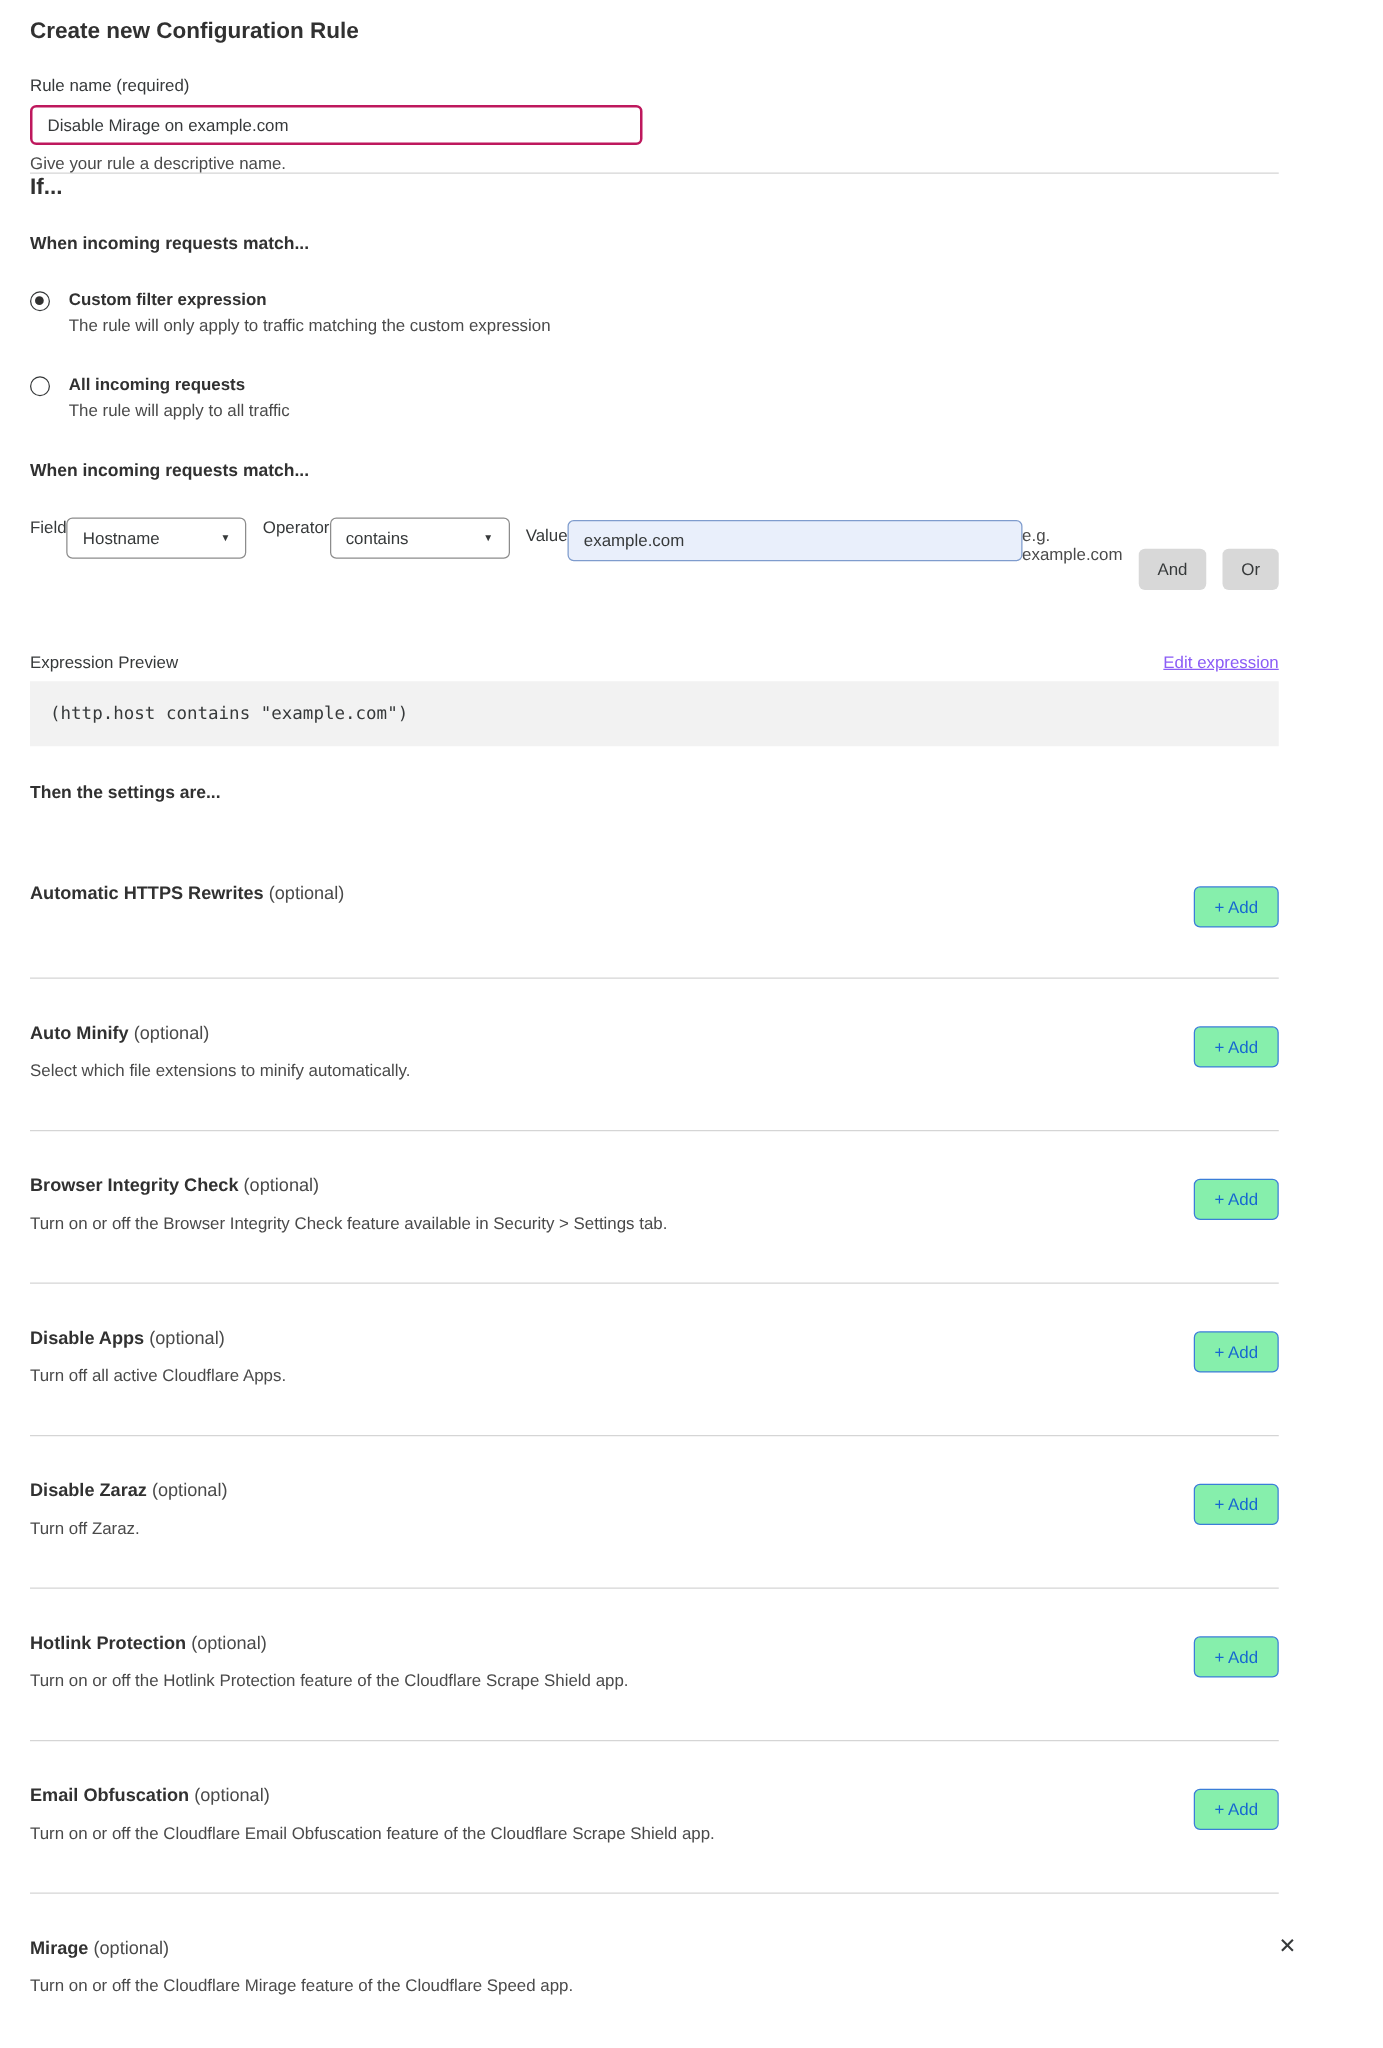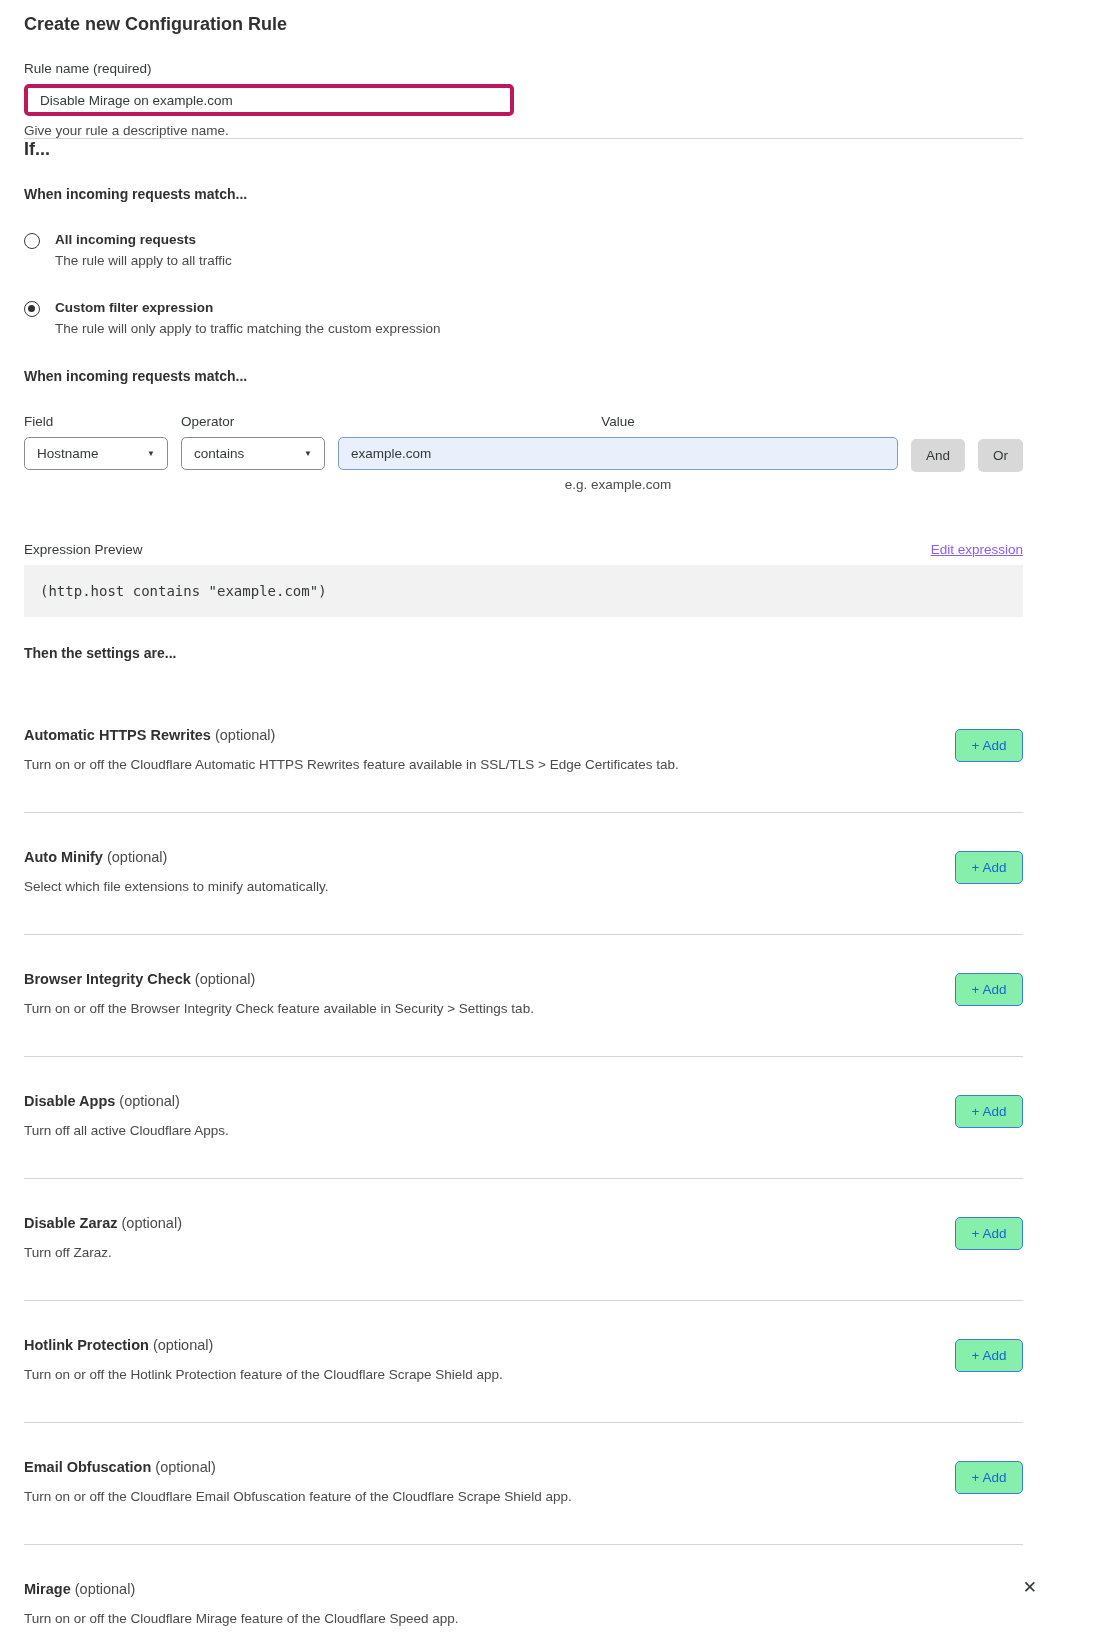--- a/index.html
+++ b/index.html
@@ -22,21 +22,21 @@
   }
   .field-label {
     font-size: 13.5px;
     color: #36393a;
     margin-bottom: 8px;
   }
   .rule-name-input {
     display: block;
     width: 490px;
     height: 32px;
-    border: 4px solid #be185d;
+    border: 2px solid #be185d;
     border-radius: 5px;
     padding: 0 12px;
     font-size: 13.5px;
     font-family: "Liberation Sans", sans-serif;
     color: #36393a;
     background: #fff;
     outline: none;
   }
   .helper-text {
     font-size: 13.5px;
@@ -94,21 +94,21 @@
   .radio-texts .radio-desc {
     font-size: 13.5px;
     color: #4a4a4a;
   }
   .filter-heading { margin-bottom: 24px; }
   .filter-row {
     display: flex;
     align-items: flex-start;
     gap: 13px;
   }
-  .filter-col { display: flex; flex-direction: column; }
+  .filter-col { display: flex; }
   .select-box {
     height: 33px;
     border: 1px solid #8c8c8c;
     border-radius: 5px;
     background: #fff;
     display: flex;
     align-items: center;
     justify-content: space-between;
     padding: 0 12px;
     font-size: 13.5px;
@@ -222,32 +222,32 @@
   <div class="field-label">Rule name (required)</div>
   <input class="rule-name-input" type="text" value="Disable Mirage on example.com" style="">
   <div class="helper-text">Give your rule a descriptive name.</div>
 
   <hr class="divider divider-top">
 
   <h2 class="if-heading">If...</h2>
   <h3 class="sub-heading">When incoming requests match...</h3>
 
   <div class="radio-option">
+    <span class="radio-circle checked"></span>
+    <span class="radio-texts">
+      <div class="radio-label">Custom filter expression</div>
+      <div class="radio-desc">The rule will only apply to traffic matching the custom expression</div>
+    </span>
+  </div>
+
+  <div class="radio-option">
     <span class="radio-circle"></span>
     <span class="radio-texts">
       <div class="radio-label">All incoming requests</div>
       <div class="radio-desc">The rule will apply to all traffic</div>
-    </span>
-  </div>
-
-  <div class="radio-option">
-    <span class="radio-circle checked"></span>
-    <span class="radio-texts">
-      <div class="radio-label">Custom filter expression</div>
-      <div class="radio-desc">The rule will only apply to traffic matching the custom expression</div>
     </span>
   </div>
 
   <h3 class="sub-heading filter-heading">When incoming requests match...</h3>
 
   <div class="filter-row">
     <div class="filter-col">
       <div class="field-label">Field</div>
       <div class="select-box w-field">
         <span>Hostname</span>
@@ -281,21 +281,20 @@
   <div class="code-block">(http.host contains "example.com")</div>
 
   <h3 class="sub-heading settings-heading">Then the settings are...</h3>
 
   <div class="setting-row">
     <div class="setting-info">
       <div class="setting-title-line">
         <span class="setting-title">Automatic HTTPS Rewrites</span>
         <span class="optional">(optional)</span>
       </div>
-      <p class="setting-desc">Turn on or off the Cloudflare Automatic HTTPS Rewrites feature available in SSL/TLS &gt; Edge Certificates tab.</p>
     </div>
     <button class="add-btn">+ Add</button>
   </div>
   <hr class="divider">
 
   <div class="setting-row">
     <div class="setting-info">
       <div class="setting-title-line">
         <span class="setting-title">Auto Minify</span>
         <span class="optional">(optional)</span>

